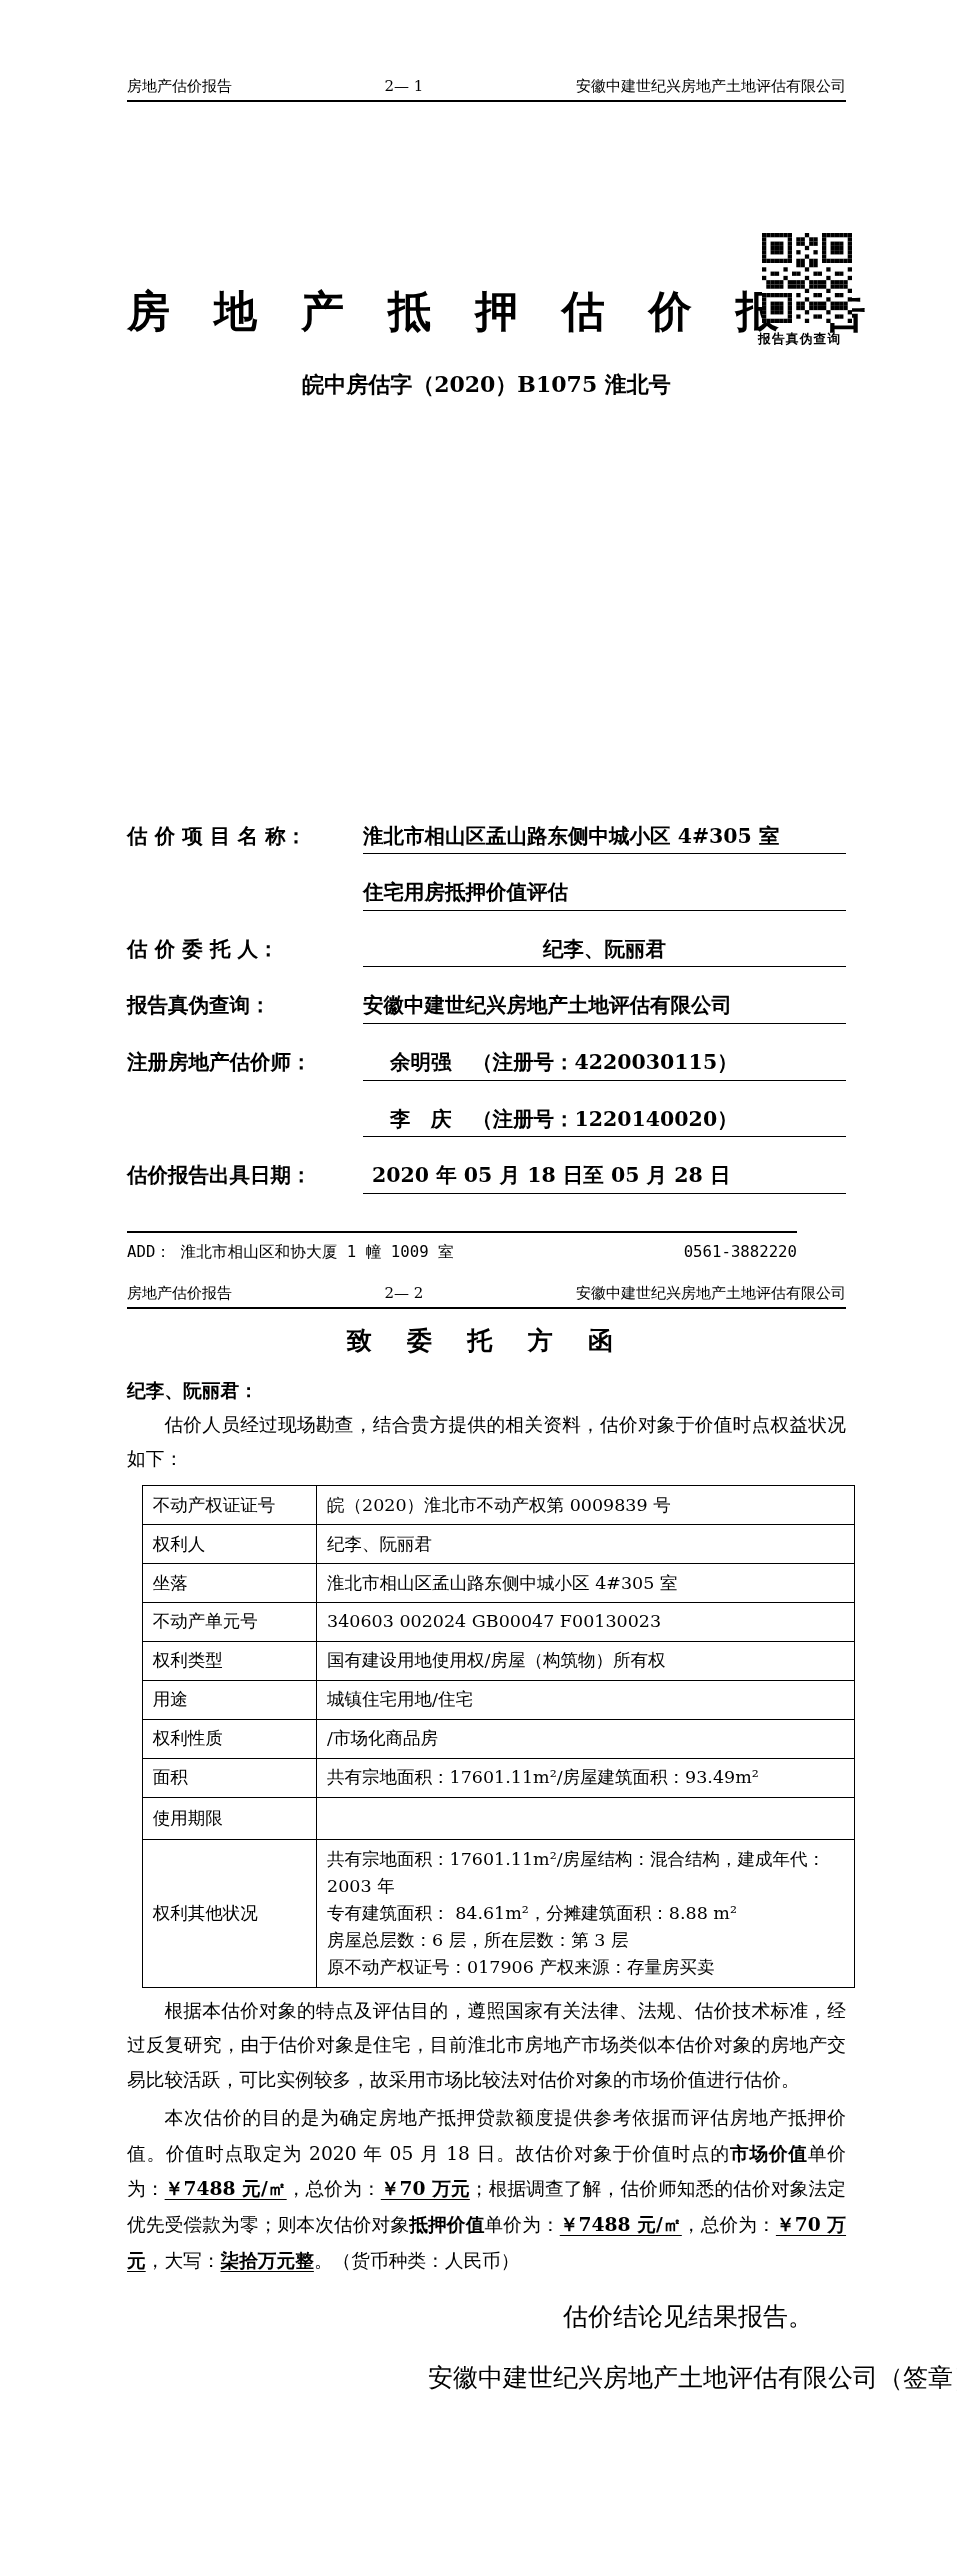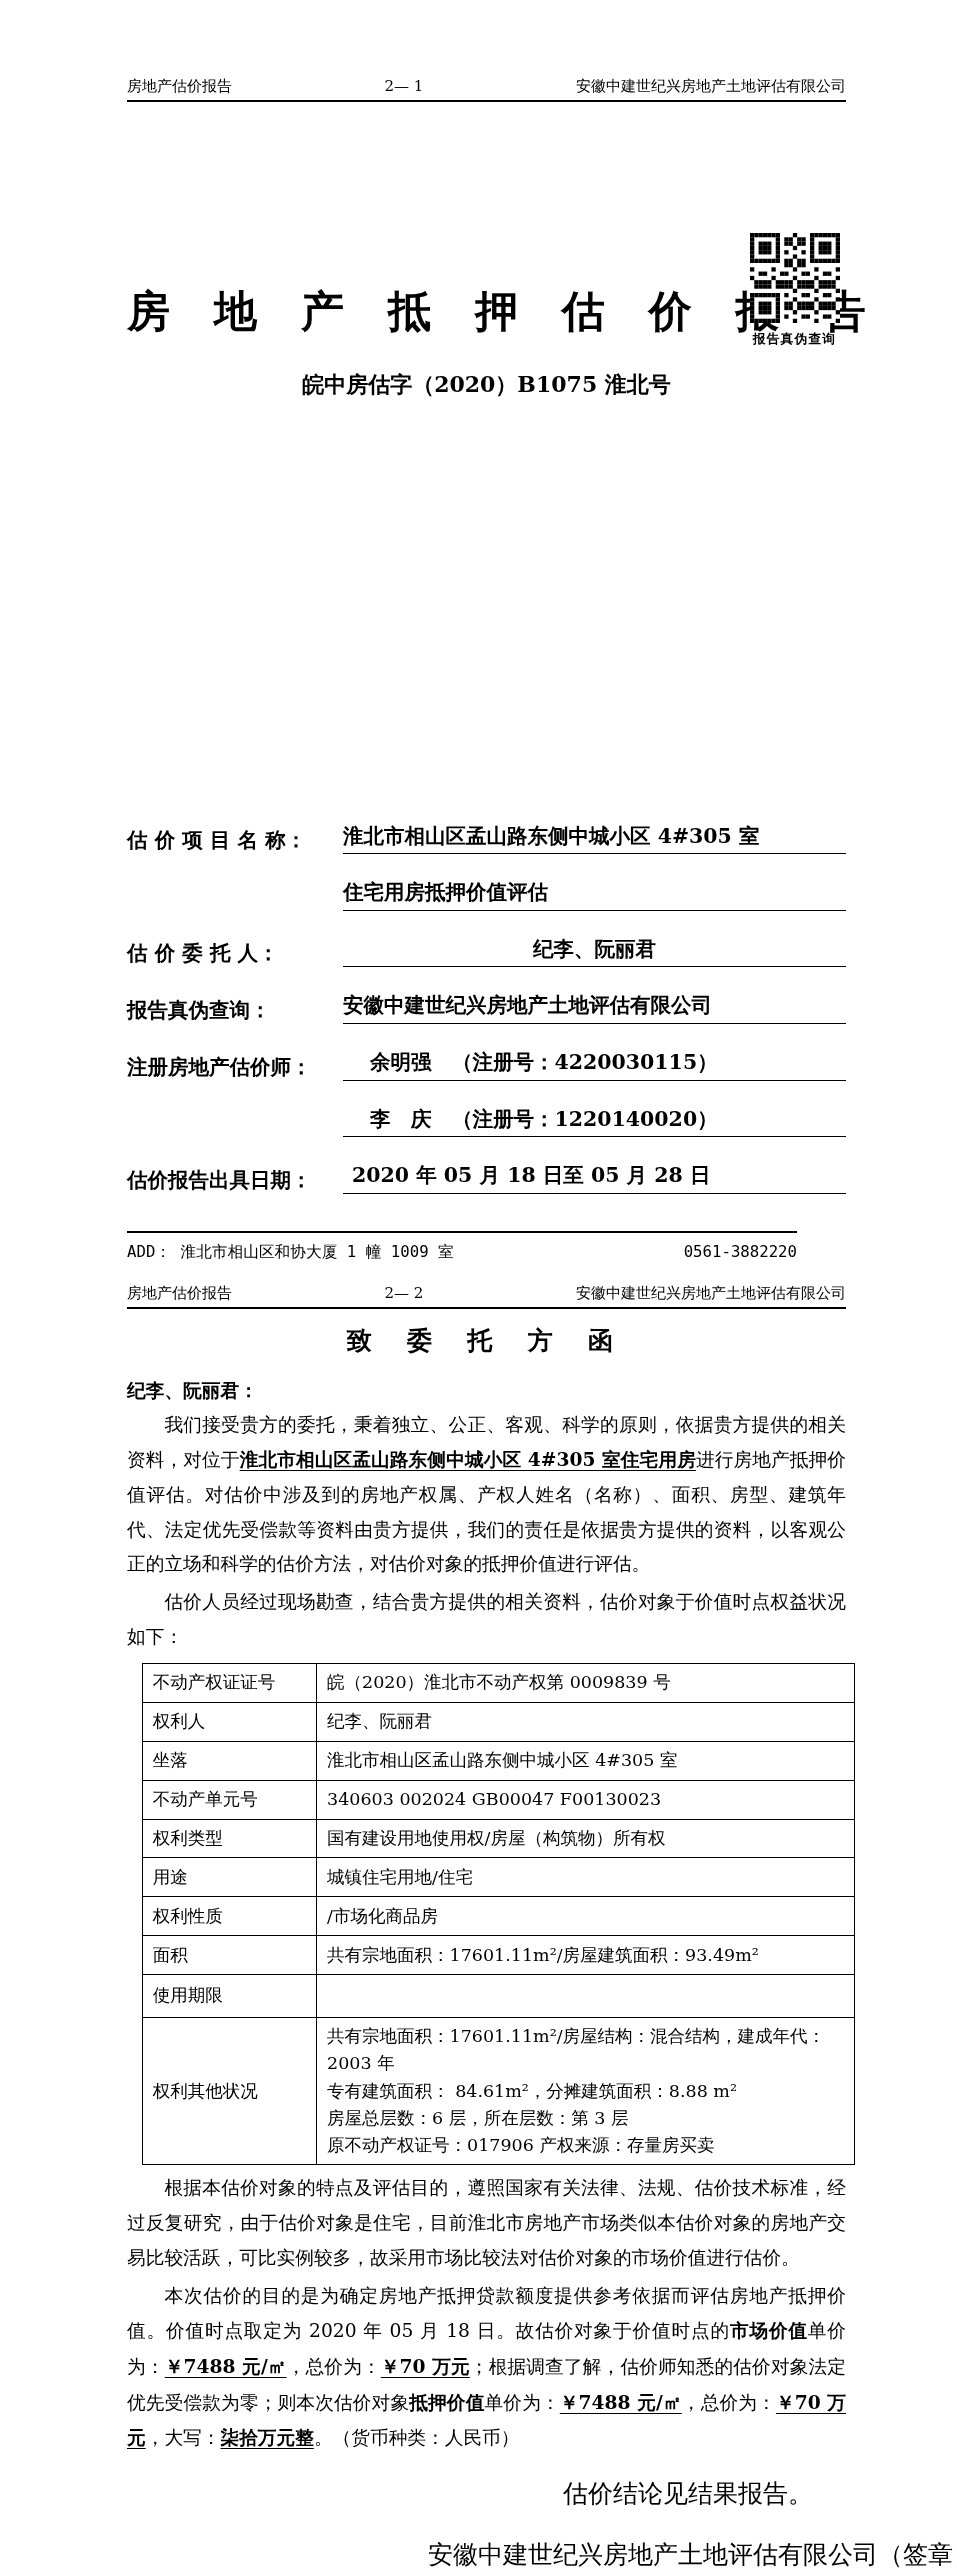--- a/index.html
+++ b/index.html
@@ -21,32 +21,32 @@
   .run-header .hc{flex:0 0 auto;}
   .p1 .run-header{margin-top:77px;}
   .p2 .run-header{margin-top:20.5px;}
 
   .run-footer{margin-right:49px;border-top:2.4px solid #000;padding-top:9.7px;}
   .run-footer-row{display:flex;justify-content:space-between;font-size:15.7px;
     font-family:"DejaVu Sans Mono","DejaVu Sans",monospace;}
   .p1 .run-footer{margin-top:37px;}
 
   
-  .qr-wrap{position:absolute;top:156px;right:89px;width:97px;text-align:center;}
+  .qr-wrap{position:absolute;top:156px;right:77px;width:97px;}
   .qr-wrap svg{display:block;margin:0 auto;background:#fff;}
   .qr-caption{margin-top:8.4px;font-size:12.7px;font-weight:bold;letter-spacing:1.2px;}
 
   .main-title{
     margin-top:181px;text-align:center;
     font-size:43px;font-weight:bold;letter-spacing:14.5px;white-space:nowrap;
   }
   .report-no{margin-top:10px;text-align:center;font-size:22px;font-weight:bold;}
 
   .form-block{margin-top:422px;}
-  .form-row{display:flex;align-items:flex-end;font-size:20.5px;font-weight:bold;margin-bottom:24px;}
+  .form-row{display:flex;font-size:20.5px;font-weight:bold;margin-bottom:24px;gap:20px;}
   .form-row .flabel{flex:0 0 216px;white-space:nowrap;}
   .form-row .fvalue{
     flex:1 1 auto;border-bottom:1.8px solid #000;
     padding-bottom:3.6px;min-height:26.5px;white-space:nowrap;
   }
   .form-row .fvalue.v-center{text-align:center;}
   .form-row .fvalue.v-indent{padding-left:27px;}
   .form-row .fvalue.v-small-indent{padding-left:9px;}
 
   
@@ -359,21 +359,20 @@
     <div class="run-header">
       <span class="hc">房地产估价报告</span>
       <span class="hc">2— 2</span>
       <span class="hc">安徽中建世纪兴房地产土地评估有限公司</span>
     </div>
 
     <h2 class="letter-title">致 委 托 方 函</h2>
 
     <div class="greeting">纪李、阮丽君：</div>
 
-    <p class="body-para"><span>我们接受贵方的委托，秉着独立、公正、客观、科学的原则，依据贵方提供的相关资料，对位于</span><span class="bu">淮北市相山区孟山路东侧中城小区 4#305 室住宅用房</span><span>进行房地产抵押价值评估。对估价中涉及到的房地产权属、产权人姓名（名称）、面积、房型、建筑年代、法定优先受偿款等资料由贵方提供，我们的责任是依据贵方提供的资料，以客观公正的立场和科学的估价方法，对估价对象的抵押价值进行评估。</span></p>
 
     <p class="body-para">估价人员经过现场勘查，结合贵方提供的相关资料，估价对象于价值时点权益状况如下：</p>
 
     <table class="rights">
       <tbody>
         <tr>
           <td class="tlabel">不动产权证证号</td>
           <td class="tvalue">皖（2020）淮北市不动产权第 0009839 号</td>
         </tr>
         <tr>

